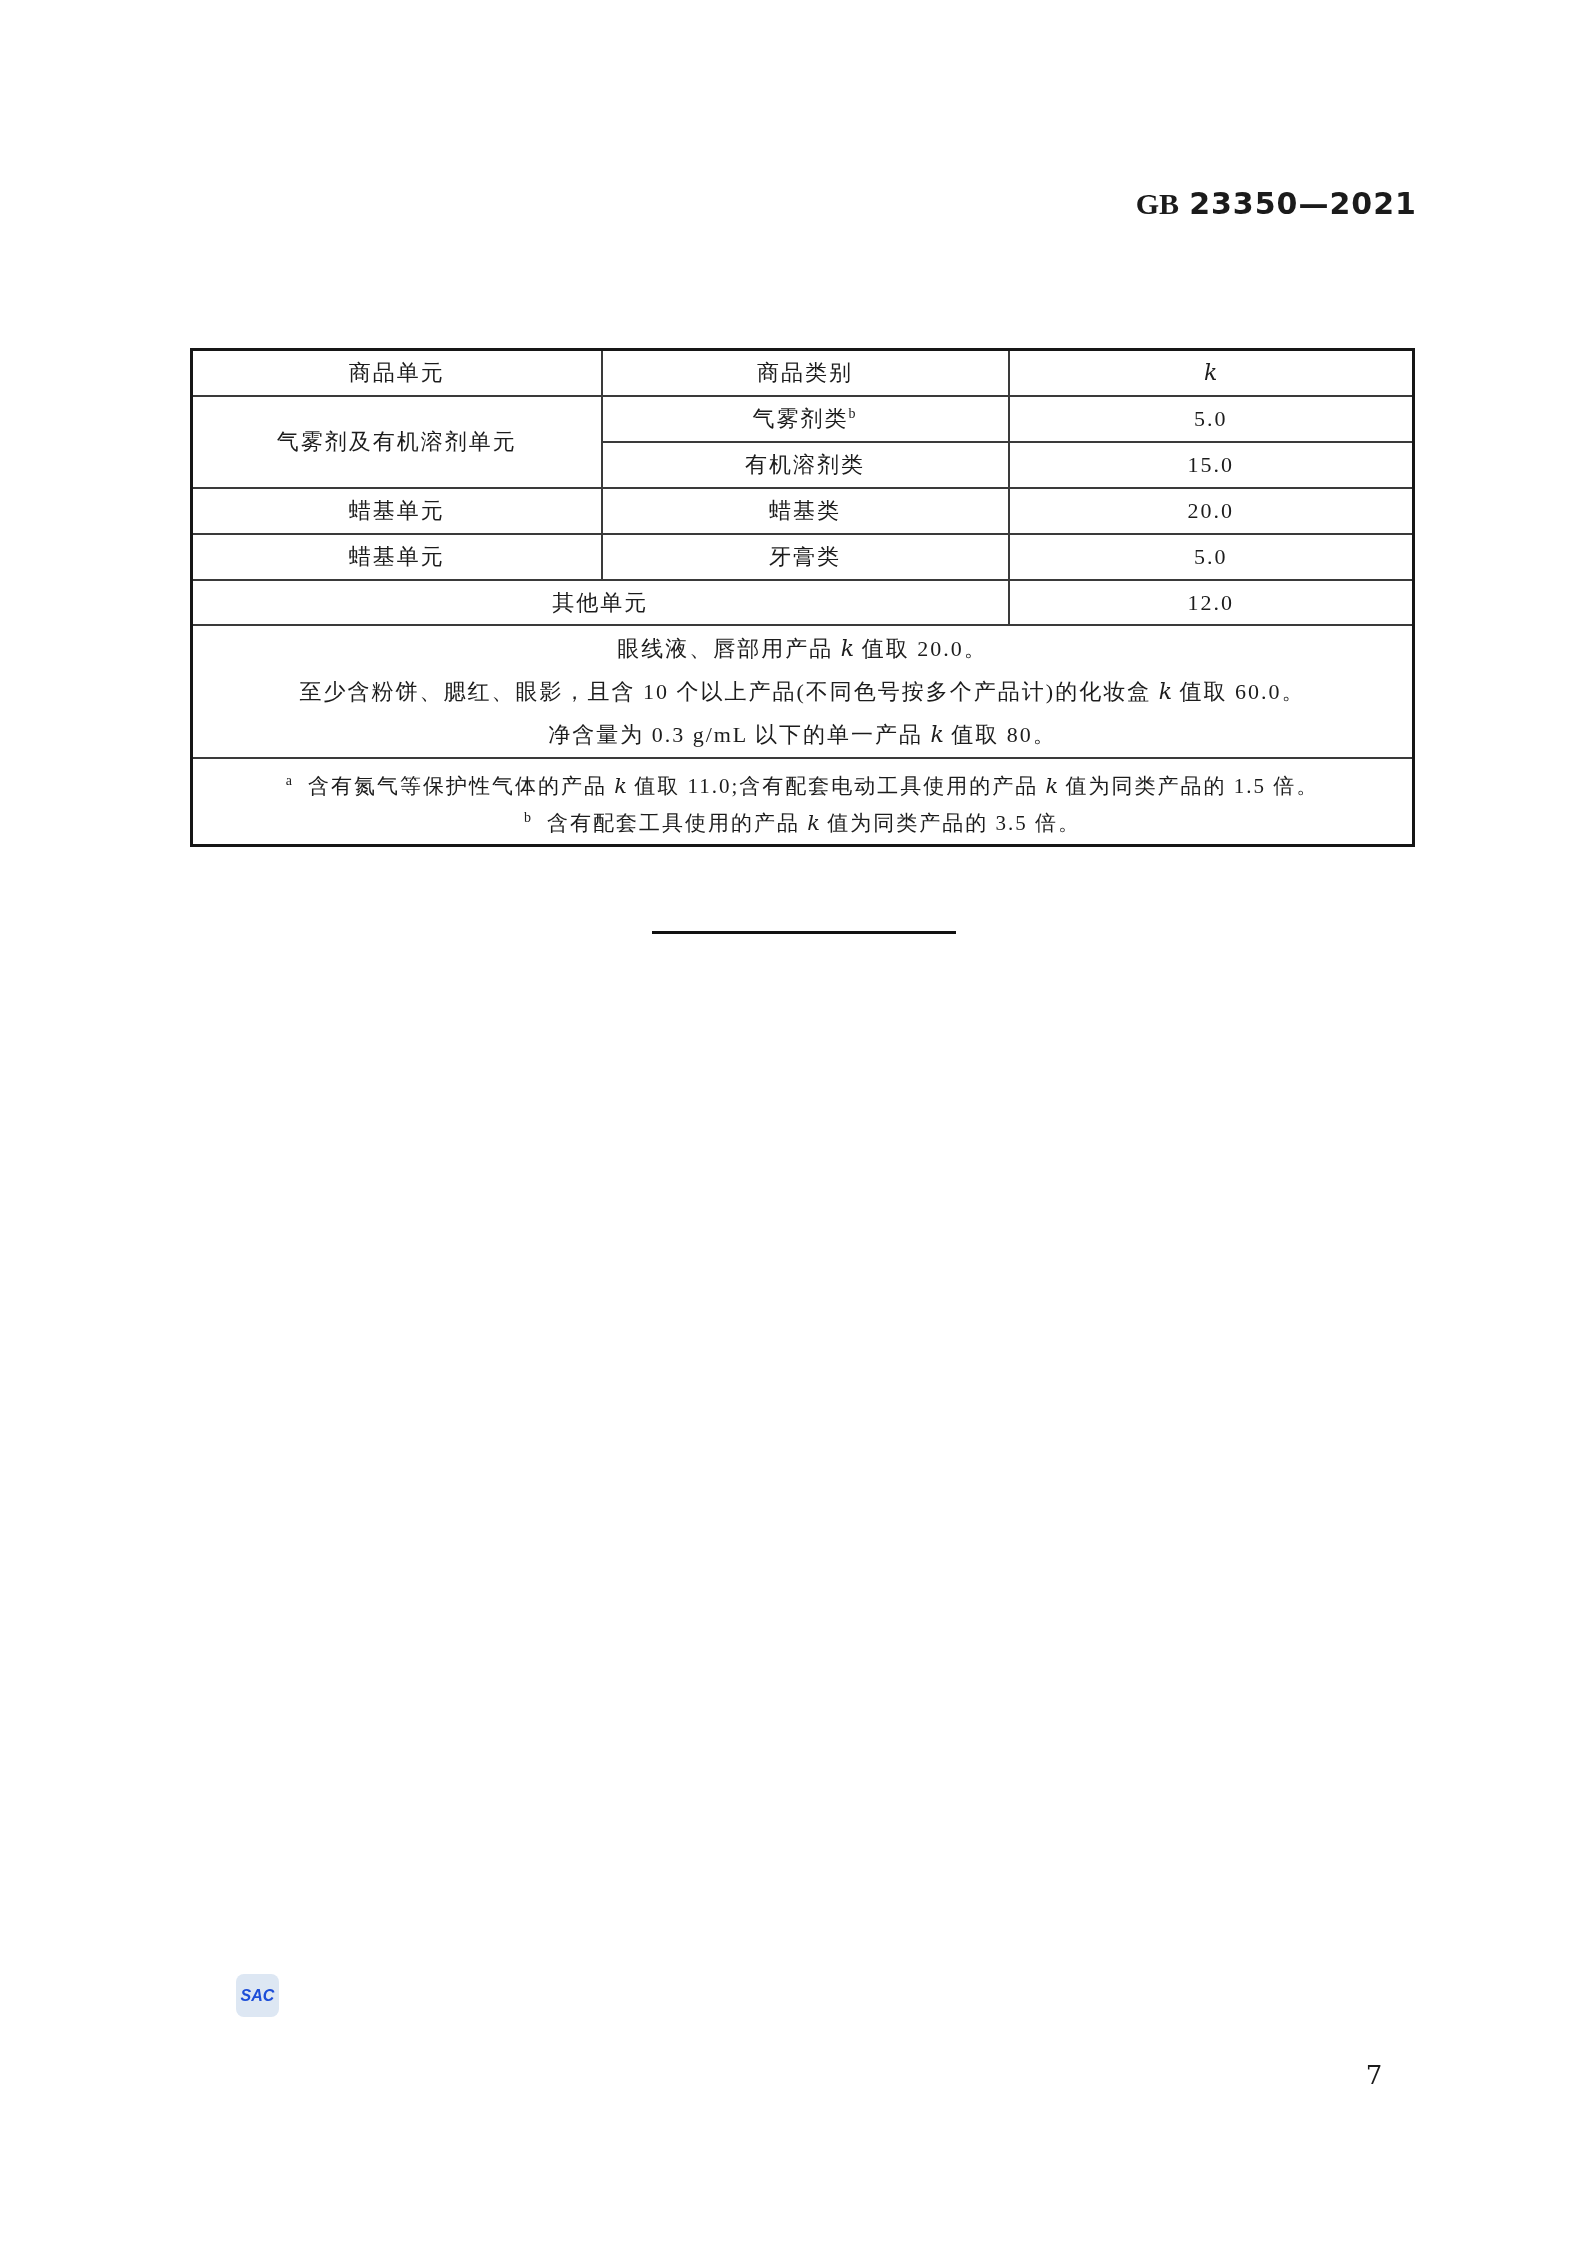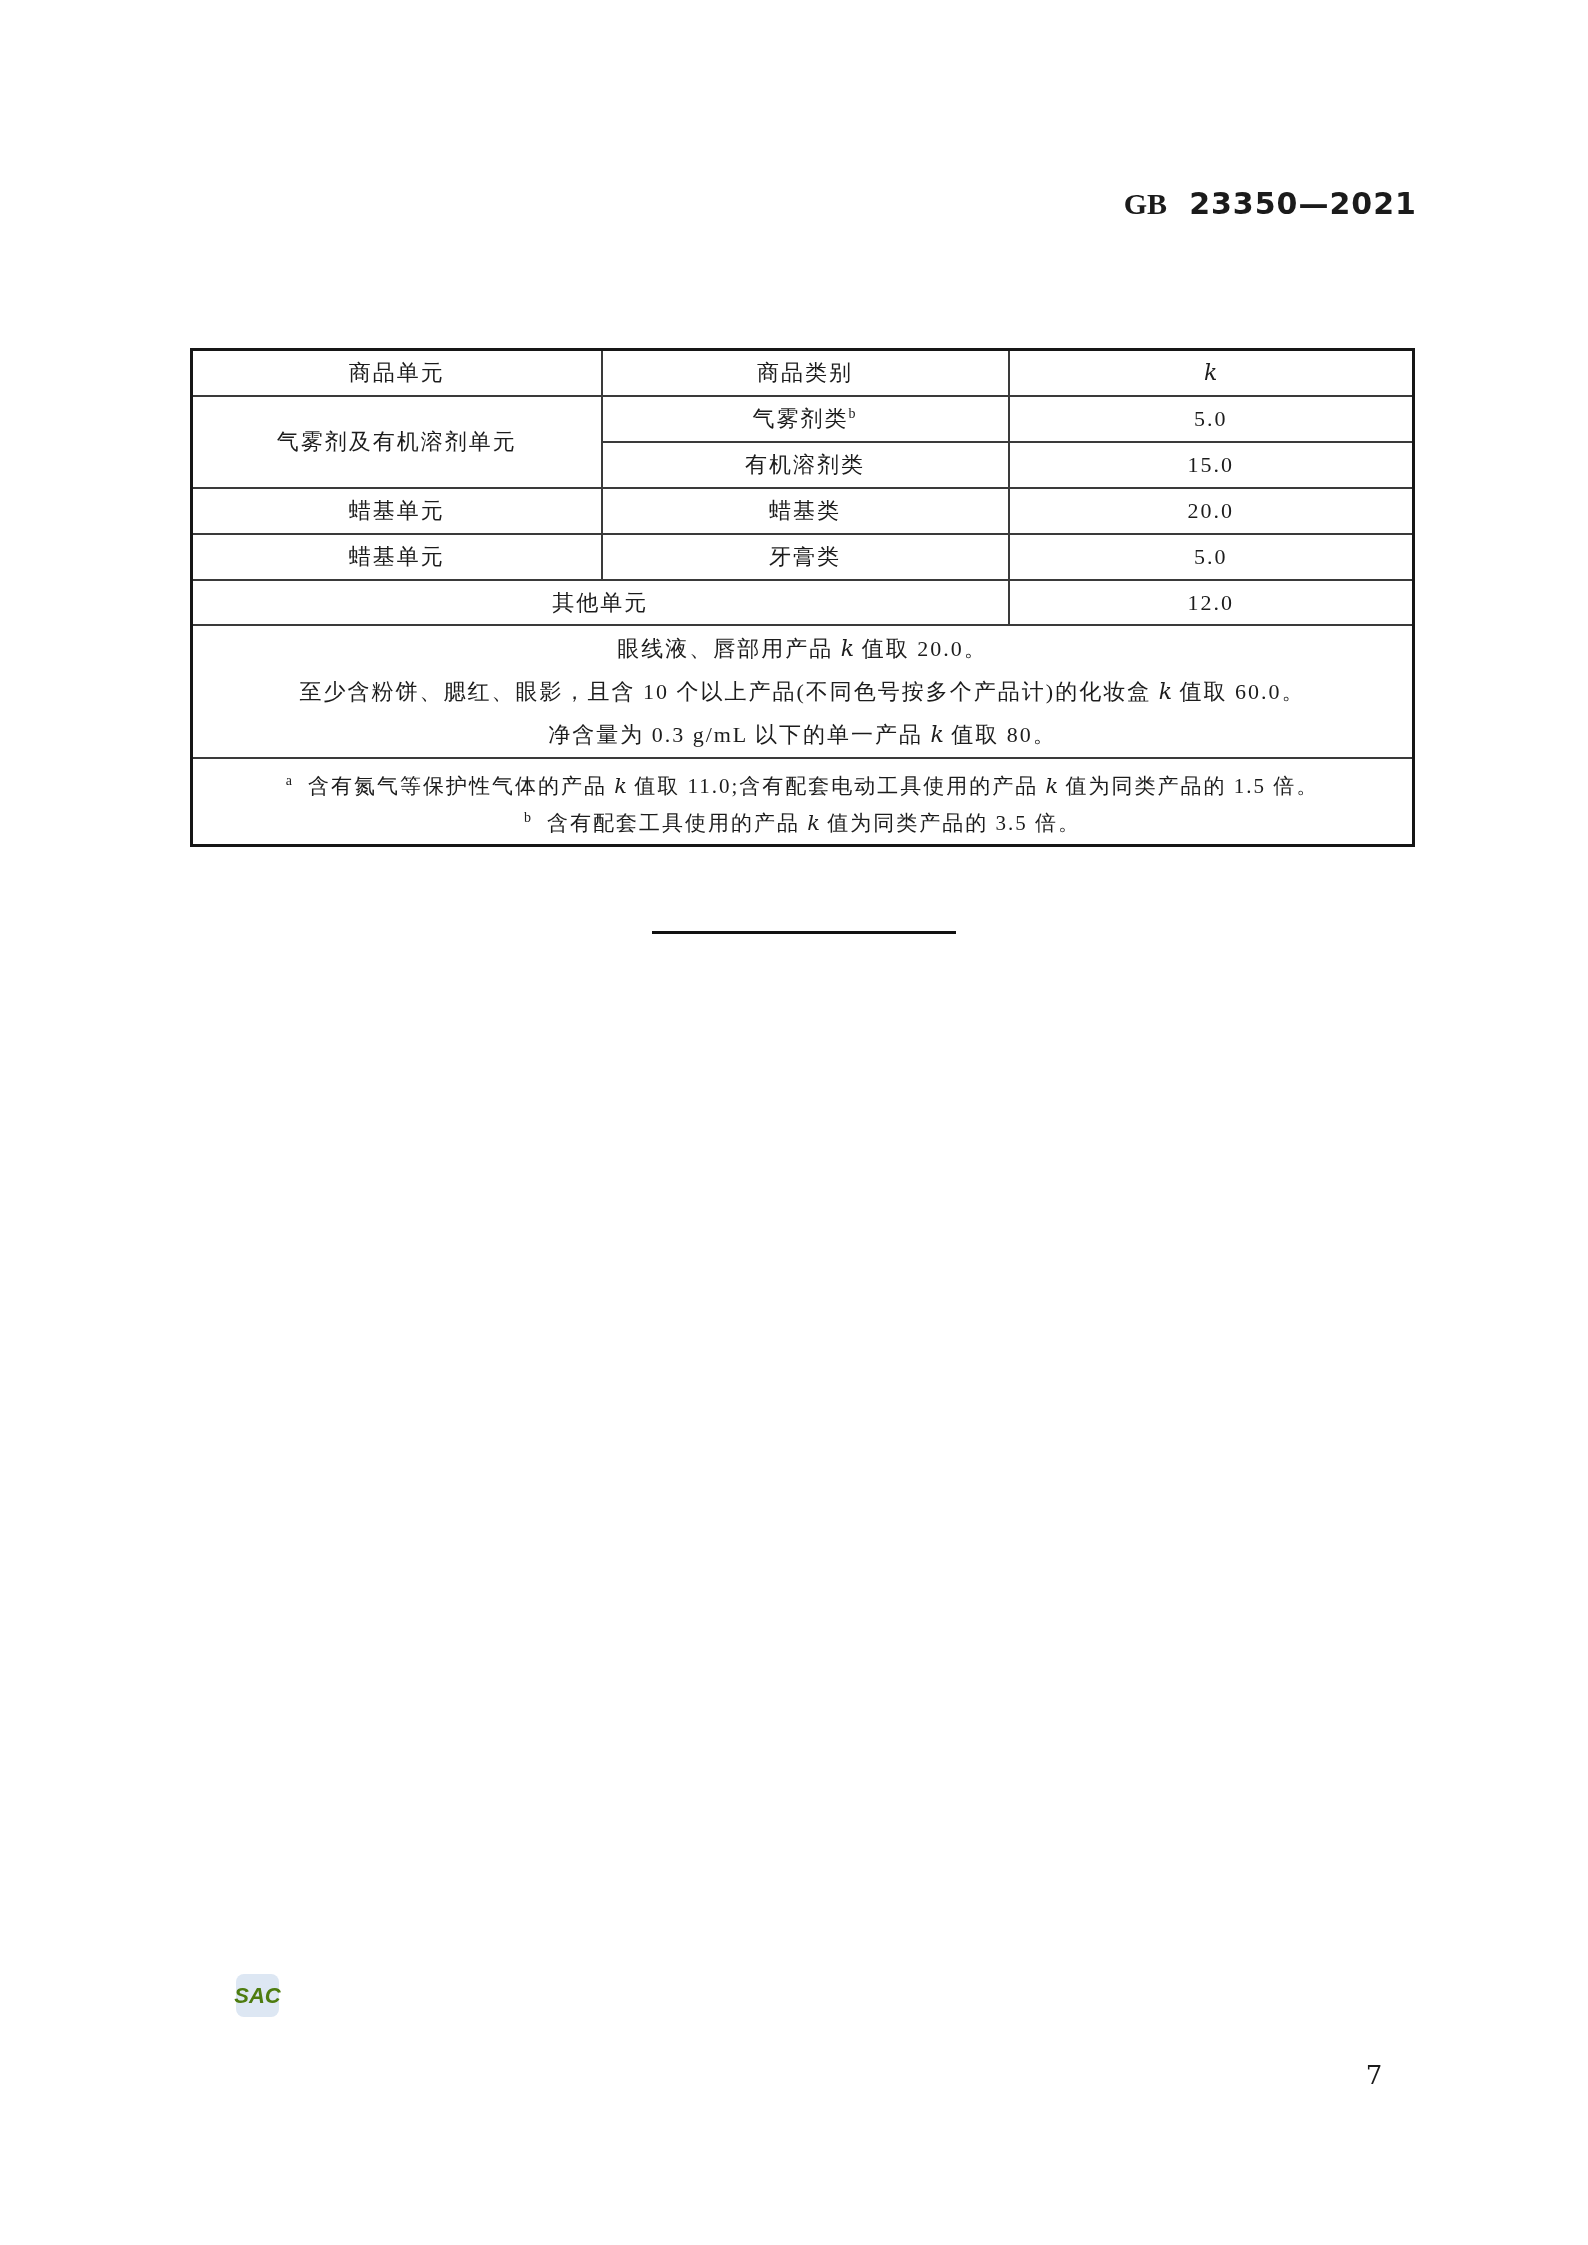--- a/index.html
+++ b/index.html
@@ -16,21 +16,21 @@
 
   
   .std-code {
     position: absolute;
     top: 186px;
     right: 171px;
     font-size: 30px;
     font-weight: bold;
     white-space: nowrap;
   }
-  .std-code .prefix { font-family: "Liberation Serif", "DejaVu Serif", serif; margin-right: 22px; }
+  .std-code .prefix { font-family: "Liberation Serif", "DejaVu Serif", serif; margin-right: 10px; }
   .std-code .number { font-family: "DejaVu Sans", "Liberation Sans", sans-serif; letter-spacing: 1px; text-align: center; }
 
   
   .table-title {
     position: absolute;
     top: 286px;
     left: 190px;
     width: 1222px;
     text-align: center;
     font-size: 31px;
@@ -107,25 +107,25 @@
     position: absolute;
     left: 236px;
     top: 1974px;
     width: 43px;
     height: 43px;
     border-radius: 8px;
     background: #dde7f3;
     display: flex;
     align-items: center;
     justify-content: center;
-    color: #4d7c0f;
+    color: #1d4ed8;
     font-family: "Liberation Sans", "DejaVu Sans", sans-serif;
     font-weight: bold;
     font-style: italic;
-    font-size: 22px;
+    font-size: 16px;
     letter-spacing: 0;
   }
 
   
   .page-num {
     position: absolute;
     left: 1356px;
     top: 2060px;
     width: 36px;
     text-align: center;

